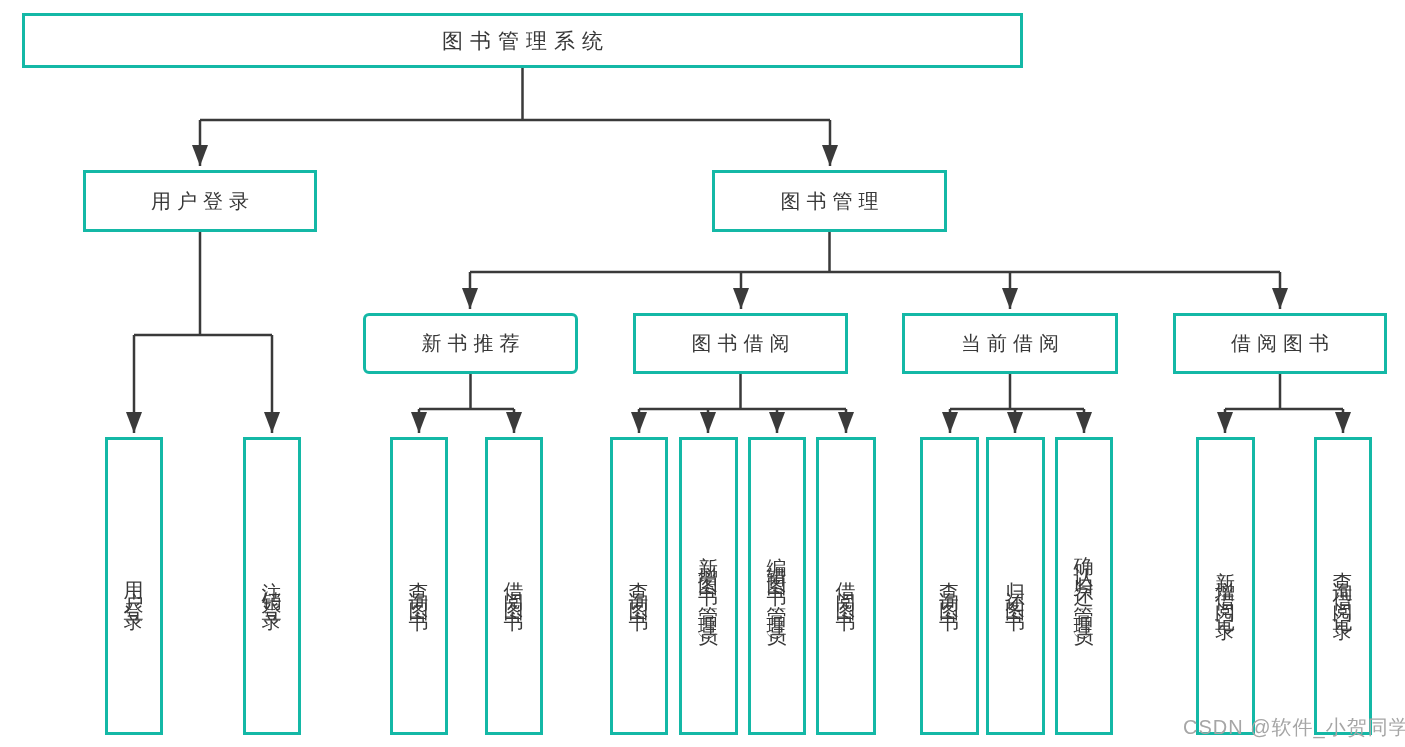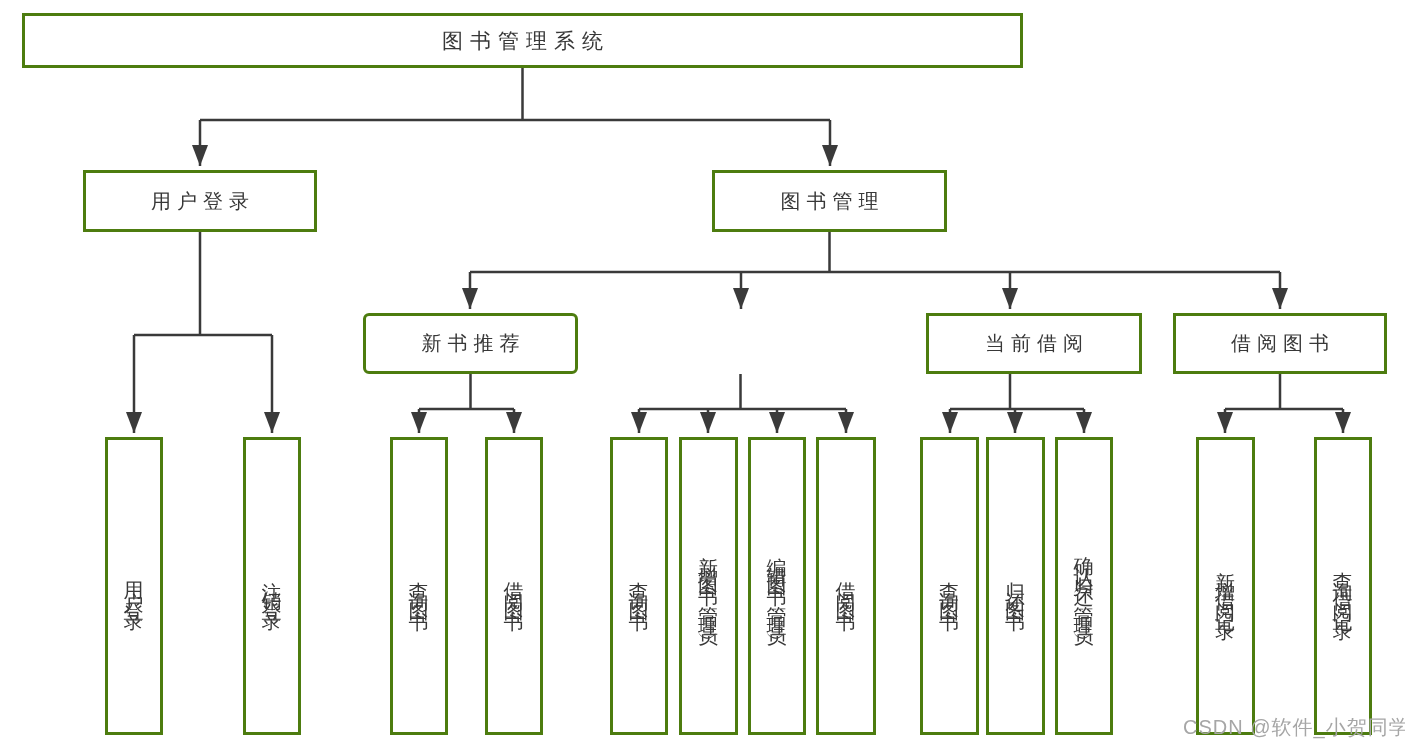--- a/index.html
+++ b/index.html
@@ -8,21 +8,21 @@
     width:1405px; height:747px;
     background:#ffffff;
     font-family:"Liberation Sans", sans-serif;
     color:#383838;
     overflow:hidden;
   }
   #wires { position:absolute; left:0; top:0; width:1405px; height:747px; }
   .box {
     position:absolute;
     box-sizing:border-box;
-    border:3px solid #4d7c0f;
+    border:3px solid #14b8a6;
     background:#ffffff;
     display:flex;
     align-items:center;
     justify-content:center;
   }
   .h-label {
     font-size:20px;
     letter-spacing:6px;
     text-indent:6px;
     white-space:nowrap;
@@ -103,21 +103,24 @@
   <div class="box" style="left:83px; top:170px; width:234px; height:62px;">
     <span class="h-label">用户登录</span>
   </div>
   <div class="box" style="left:712px; top:170px; width:235px; height:62px;">
     <span class="h-label">图书管理</span>
   </div>
 
   <div class="box" style="left:363px; top:313px; width:215px; height:61px;border-radius:6px;">
     <span class="h-label">新书推荐</span>
   </div>
-  <div class="box" style="left:902px; top:313px; width:216px; height:61px;margin-left:24px;">
+  <div class="box" style="left:633px; top:313px; width:215px; height:61px;">
+    <span class="h-label">图书借阅</span>
+  </div>
+  <div class="box" style="left:902px; top:313px; width:216px; height:61px;">
     <span class="h-label">当前借阅</span>
   </div>
   <div class="box" style="left:1173px; top:313px; width:214px; height:61px;">
     <span class="h-label">借阅图书</span>
   </div>
 
   <div class="box v-box" style="left:105px; top:437px; width:58px; height:298px;">
     <span>用户登录</span>
   </div>
   <div class="box v-box" style="left:243px; top:437px; width:58px; height:298px;">

